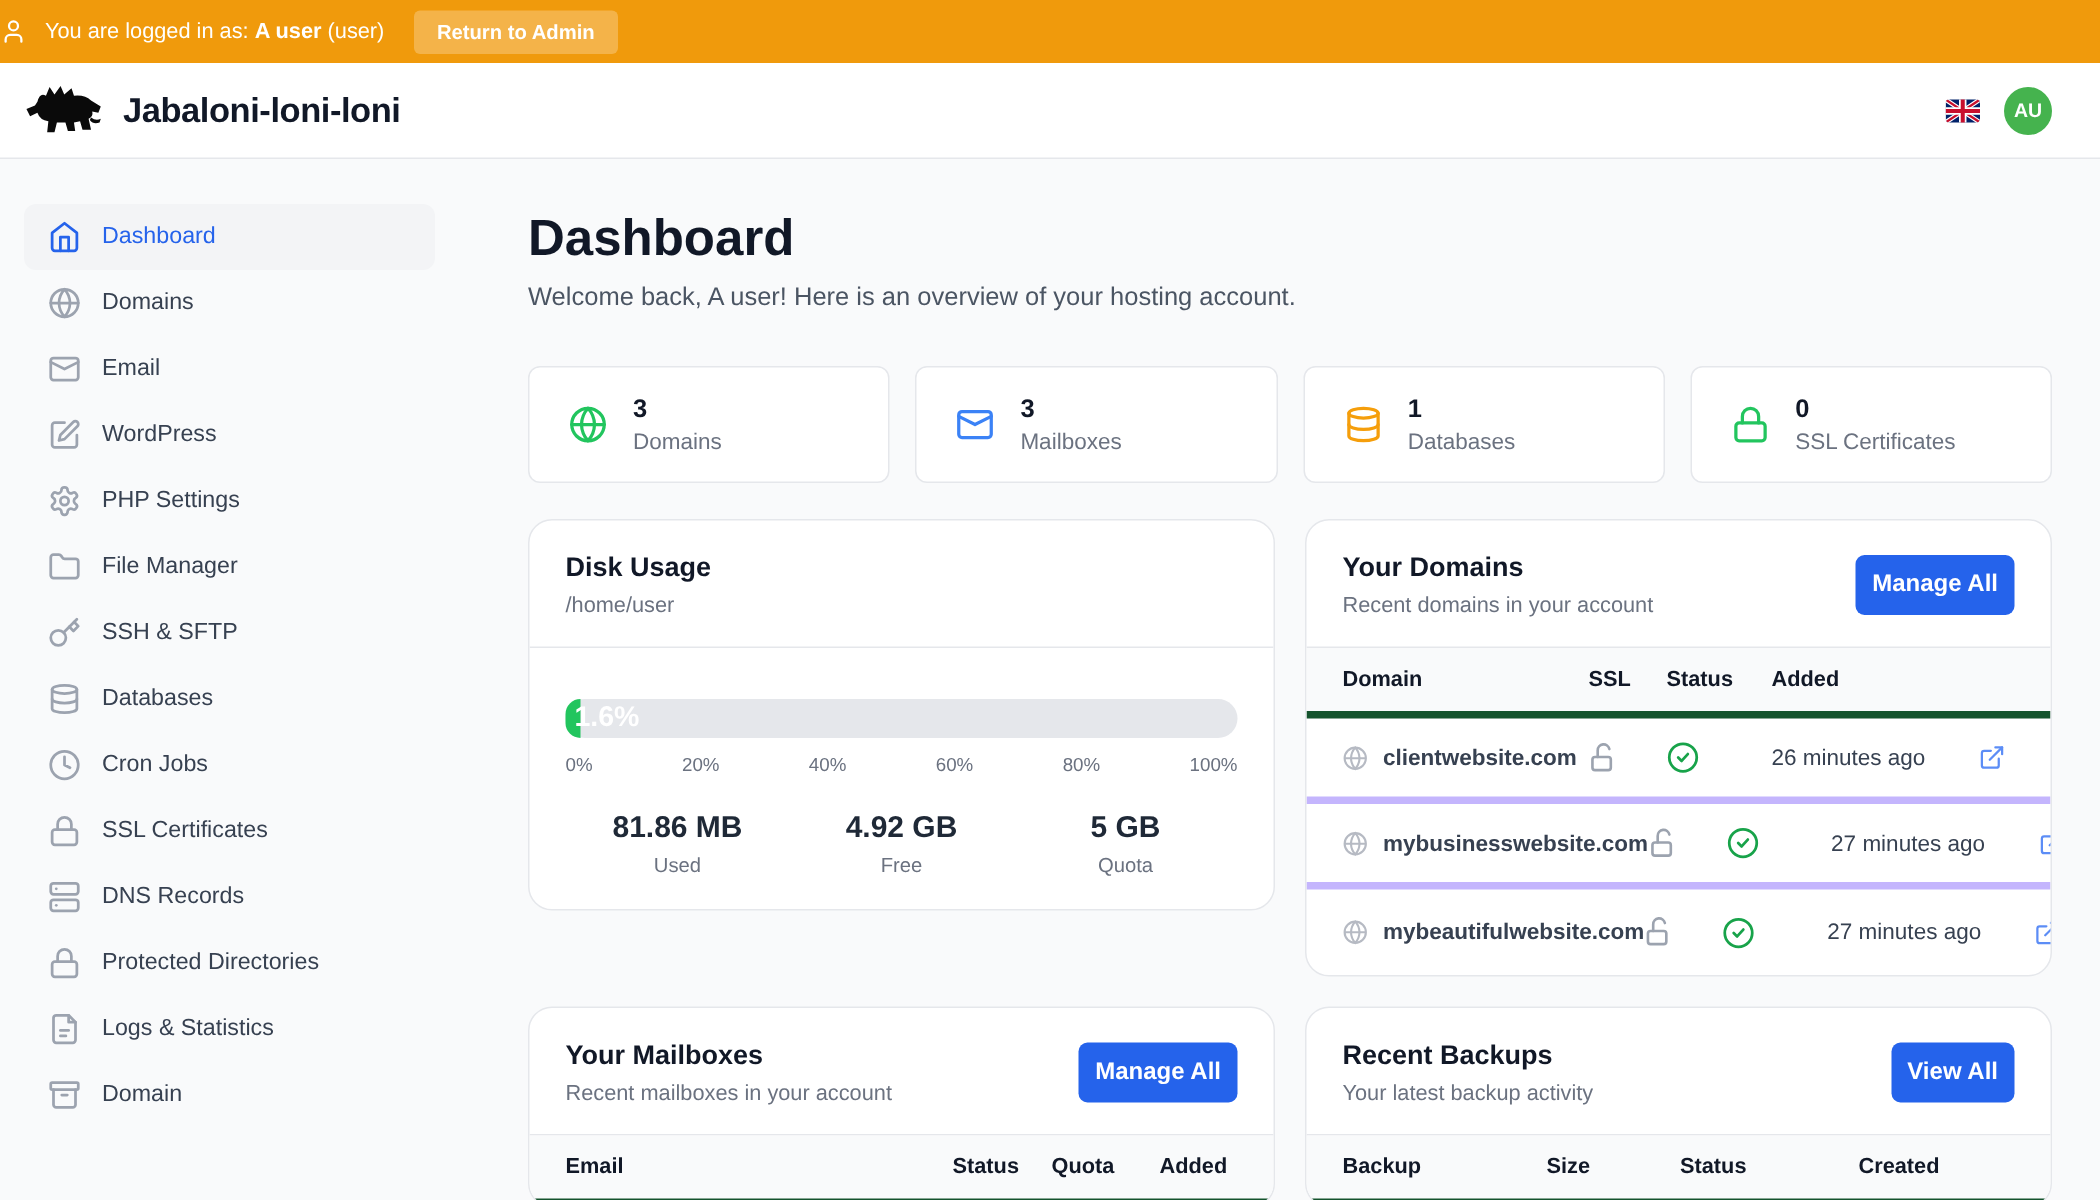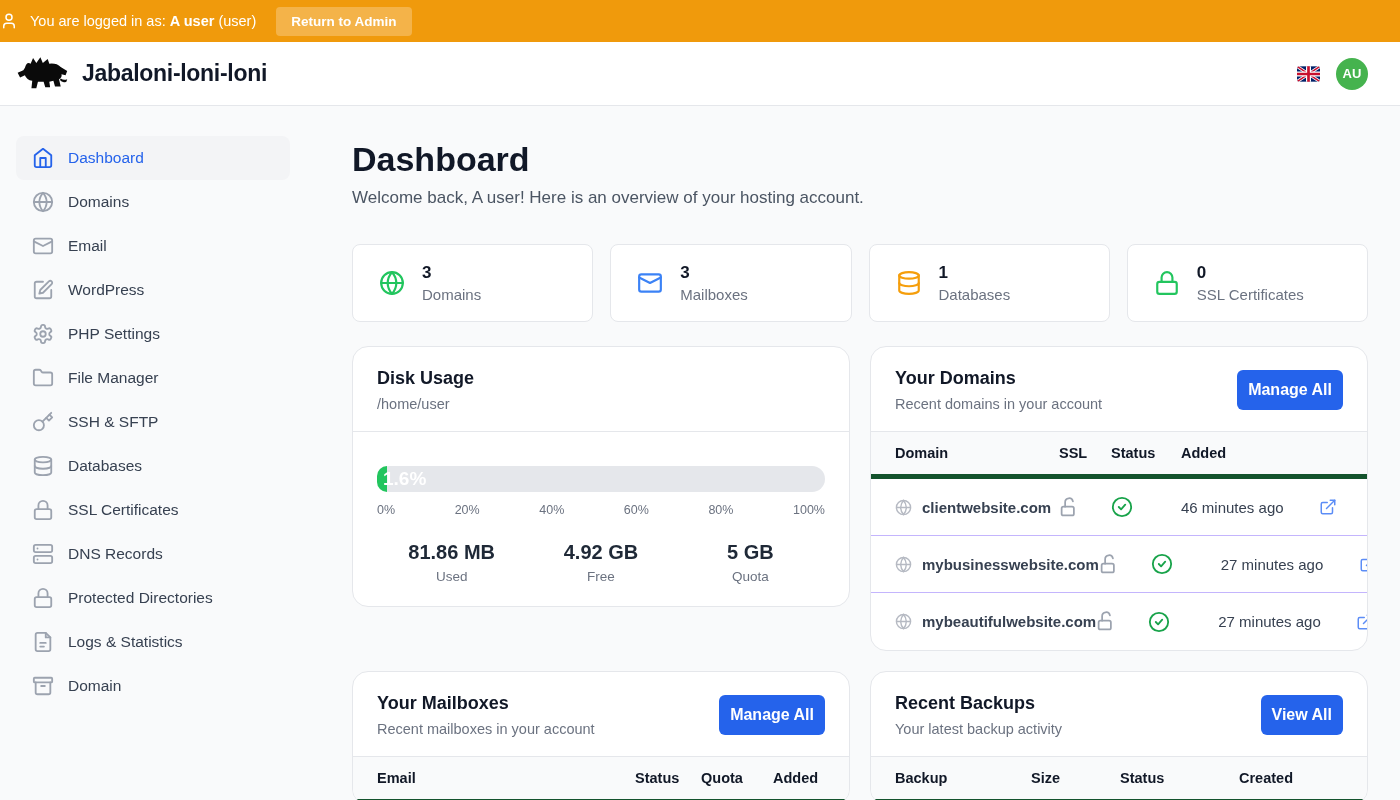--- a/index.html
+++ b/index.html
@@ -53,21 +53,21 @@
   .progress-fill { position:absolute; left:0; top:0; bottom:0; width:10px; background:#22c55e; border-radius:13px 0 0 13px; }
   .progress-label { position:absolute; left:6px; top:0; line-height:26px; color:#fff; font-size:19px; font-weight:700; }
   .scale { display:flex; justify-content:space-between; margin-top:11px; font-size:12.5px; color:#6b7280; }
   .disk-stats { display:flex; margin-top:24px; text-align:center; }
   .disk-stat { flex:1; }
   .disk-value { font-size:20px; font-weight:700; color:#1f2937; }
   .disk-label { font-size:13.5px; color:#6b7280; margin-top:5px; }
 
   
   .thead { display:grid; align-items:center; background:#f9fafb; border-bottom:5px solid #14532d; padding:0 24px; height:47px; font-size:14.5px; font-weight:700; color:#111827; }
-  .trow { display:grid; align-items:center; padding:0 24px; height:57px; border-bottom:1px solid #c4b5fd; font-size:15px; color:#374151; }
+  .trow { display:grid; align-items:center; padding:0 24px; height:57px; border-bottom:5px solid #c4b5fd; font-size:15px; color:#374151; }
   .trow:last-child { border-bottom:none; }
   .cols-domains { grid-template-columns:1fr 52px 70px 138px 24px; }
   .cols-mail { grid-template-columns:1fr 66px 72px 52px; }
   .cols-backup { grid-template-columns:136px 89px 119px 1fr; }
   .domain-cell { display:flex; align-items:center; gap:10px; font-weight:600; color:#374151; }
   .domain-cell svg { width:17px; height:17px; color:#b6bac3; flex:none; }
   .unlock-icon svg { width:21px; height:21px; color:#9ca3af; }
   .check-icon svg { width:22px; height:22px; color:#18a34a; }
   .extlink { background:none; border:none; padding:0; cursor:pointer; }
   .extlink svg { width:18px; height:18px; color:#5c8df6; }
@@ -169,20 +169,27 @@
     <div class="nav-item">
       <svg viewBox="0 0 24 24" fill="none" stroke="currentColor" stroke-width="2" stroke-linecap="round" stroke-linejoin="round">
           <ellipse cx="12" cy="5" rx="9" ry="3"></ellipse>
           <path d="M3 5v14a9 3 0 0 0 18 0V5"></path>
           <path d="M3 12a9 3 0 0 0 18 0"></path>
         </svg>
       <span>Databases</span>
     </div>
     <div class="nav-item">
       <svg viewBox="0 0 24 24" fill="none" stroke="currentColor" stroke-width="2" stroke-linecap="round" stroke-linejoin="round">
+          <circle cx="12" cy="12" r="10"></circle>
+          <polyline points="12 6 12 12 16 14"></polyline>
+        </svg>
+      <span>Cron Jobs</span>
+    </div>
+    <div class="nav-item">
+      <svg viewBox="0 0 24 24" fill="none" stroke="currentColor" stroke-width="2" stroke-linecap="round" stroke-linejoin="round">
           <rect x="3" y="11" width="18" height="11" rx="2"></rect>
           <path d="M7 11V7a5 5 0 0 1 10 0v4"></path>
         </svg>
       <span>SSL Certificates</span>
     </div>
     <div class="nav-item">
       <svg viewBox="0 0 24 24" fill="none" stroke="currentColor" stroke-width="2" stroke-linecap="round" stroke-linejoin="round">
           <rect x="2" y="2" width="20" height="8" rx="2"></rect>
           <rect x="2" y="14" width="20" height="8" rx="2"></rect>
           <line x1="6" y1="6" x2="6.01" y2="6"></line>
@@ -333,21 +340,21 @@
                 <rect x="3" y="11" width="14" height="10" rx="2"></rect>
                 <path d="M7 11V6a4.5 4.5 0 0 1 8.9-1"></path>
               </svg>
             </span>
           <span class="check-icon">
               <svg viewBox="0 0 24 24" fill="none" stroke="currentColor" stroke-width="2" stroke-linecap="round" stroke-linejoin="round">
                 <circle cx="12" cy="12" r="10"></circle>
                 <path d="m8.5 12 2.5 2.5 4.5-5"></path>
               </svg>
             </span>
-          <span class="added-cell">46 minutes ago</span>
+          <span class="added-cell">26 minutes ago</span>
           <button class="extlink">
               <svg viewBox="0 0 24 24" fill="none" stroke="currentColor" stroke-width="2" stroke-linecap="round" stroke-linejoin="round">
                 <path d="M18 13v6a2 2 0 0 1-2 2H5a2 2 0 0 1-2-2V8a2 2 0 0 1 2-2h6"></path>
                 <polyline points="15 3 21 3 21 9"></polyline>
                 <line x1="10" y1="14" x2="21" y2="3"></line>
               </svg>
             </button>
         </div>
         <div class="trow cols-domains">
           <span class="domain-cell">

